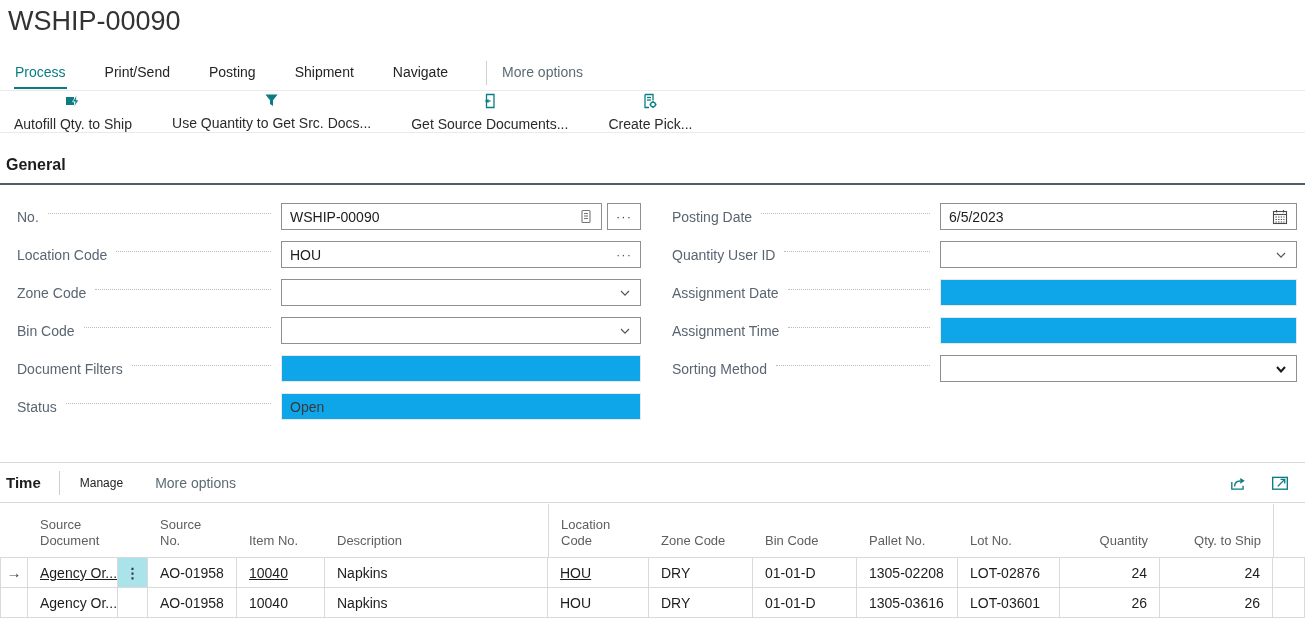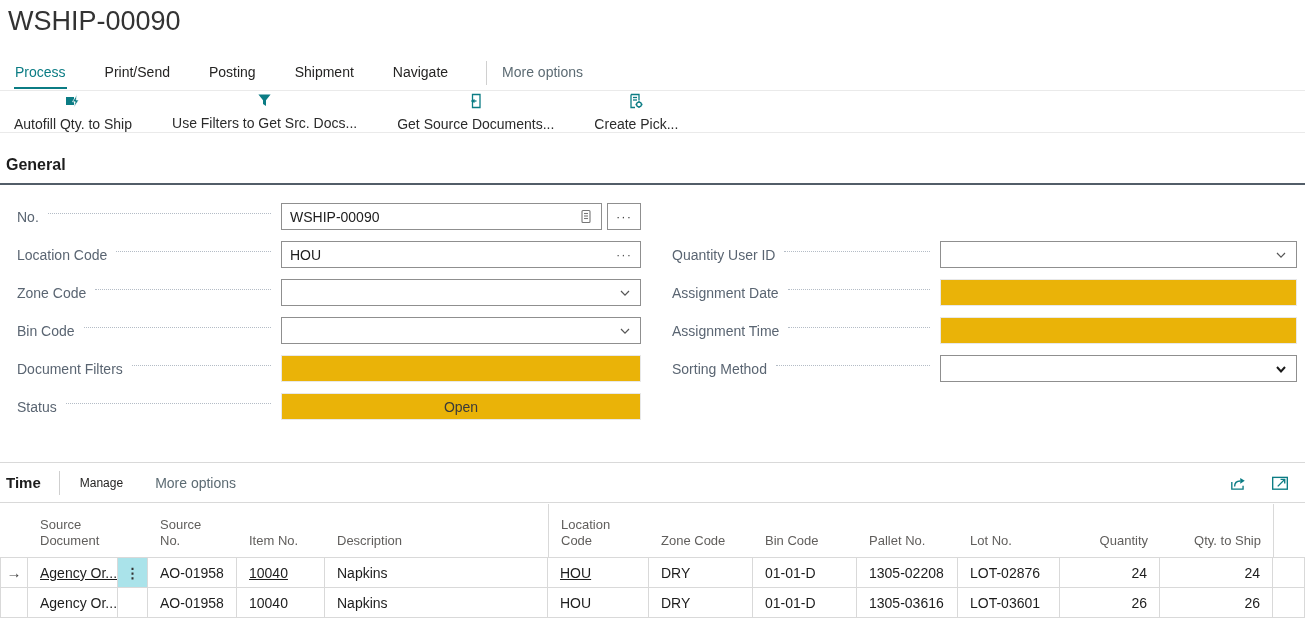--- a/index.html
+++ b/index.html
@@ -35,21 +35,21 @@
   .field-row { display:flex; align-items:center; height:27px; margin-bottom:11px; }
   .field-label-wrap { display:flex; align-items:center; flex:0 0 auto; }
   .fieldcol.left  .field-label-wrap { width:264px; }
   .fieldcol.right .field-label-wrap { width:268px; }
   .field-label { font-size:14px; color:#5a6572; white-space:nowrap; }
   .leader { flex:1; border-bottom:1px dotted #b4bcc6; margin:0 10px 0 9px; position:relative; top:-3px; }
   .ctrl { flex:1; display:flex; align-items:center; }
   .input { flex:1; height:27px; border:1px solid #8f8f8f; background:#fff;
     display:flex; align-items:center; padding:0 8px; font-size:14px; color:#1d1d1d; }
   .input .val { flex:1; white-space:nowrap; overflow:hidden; }
-  .input.disabled { background:#eab308; border-color:#e8e8e8; color:#3a3a3a;text-align:center; }
+  .input.disabled { background:#0ea5e9; border-color:#e8e8e8; color:#3a3a3a; }
   .assist-btn { width:34px; height:27px; border:1px solid #8f8f8f; margin-left:5px;
     display:flex; align-items:center; justify-content:center; font-size:13px; color:#444;
     cursor:pointer; letter-spacing:1px; background:#fff; }
   .inline-dots { color:#555; font-size:13px; letter-spacing:1px; cursor:pointer; }
 
   
   .lines-toolbar { position:absolute; top:462px; left:0; right:0; height:41px;
     border-top:1px solid #d9d9d9; border-bottom:1px solid #d9d9d9;
     display:flex; align-items:center; padding:0 16px 0 6px; }
   .lines-title { font-size:15px; font-weight:700; color:#1d1d1d; }
@@ -109,21 +109,21 @@
         </svg>
       </span>
       <span class="lbl">Autofill Qty. to Ship</span>
     </div>
     <div class="action">
       <span>
         <svg class="icon-svg" width="15" height="15" viewBox="0 0 16 16">
           <polygon points="1.5,1.5 14.5,1.5 9.6,7.6 9.6,13.8 6.4,11.6 6.4,7.6" fill="#0b7c84"></polygon>
         </svg>
       </span>
-      <span class="lbl">Use Filters to Get Src. Docs...</span>
+      <span class="lbl">Use Quantity to Get Src. Docs...</span>
     </div>
     <div class="action">
       <span>
         <svg class="icon-svg" width="16" height="16" viewBox="0 0 16 16" fill="none" stroke="#0b7c84" stroke-width="1.3">
           <path d="M4.5 1.5 h7.5 v13 h-7.5 z"></path>
           <polyline points="6.5,6 3,8 6.5,10" fill="#0b7c84" stroke="none"></polyline>
           <line x1="3.5" y1="8" x2="8.5" y2="8"></line>
         </svg>
       </span>
       <span class="lbl">Get Source Documents...</span>
@@ -231,20 +231,40 @@
       <span class="ctrl">
         <span class="input disabled">
           <span class="val">Open</span>
         </span>
       </span>
     </div>
   </div>
 
   <div class="fieldcol right">
     <div class="field-row">
+      <span class="field-label-wrap">
+          <span class="field-label">Posting Date</span>
+          <span class="leader"></span>
+        </span>
+      <span class="ctrl">
+        <span class="input">
+          <span class="val">6/5/2023</span>
+          <span>
+            <svg class="icon-svg" width="16" height="16" viewBox="0 0 16 16" fill="none" stroke="#4a4a4a" stroke-width="1.1">
+              <rect x="1.5" y="2.5" width="13" height="12"></rect>
+              <line x1="1.5" y1="5.5" x2="14.5" y2="5.5"></line>
+              <line x1="4.5" y1="1" x2="4.5" y2="3.5"></line>
+              <line x1="11.5" y1="1" x2="11.5" y2="3.5"></line>
+              <line x1="3.5" y1="8" x2="12.5" y2="8" stroke-dasharray="1.4,1.2"></line>
+              <line x1="3.5" y1="10.5" x2="12.5" y2="10.5" stroke-dasharray="1.4,1.2"></line>
+              <line x1="3.5" y1="13" x2="12.5" y2="13" stroke-dasharray="1.4,1.2"></line>
+            </svg>
+          </span>
+        </span>
+      </span>
     </div>
     <div class="field-row">
       <span class="field-label-wrap">
           <span class="field-label">Quantity User ID</span>
           <span class="leader"></span>
         </span>
       <span class="ctrl">
         <span class="input">
           <span class="val"></span>
           <span>

